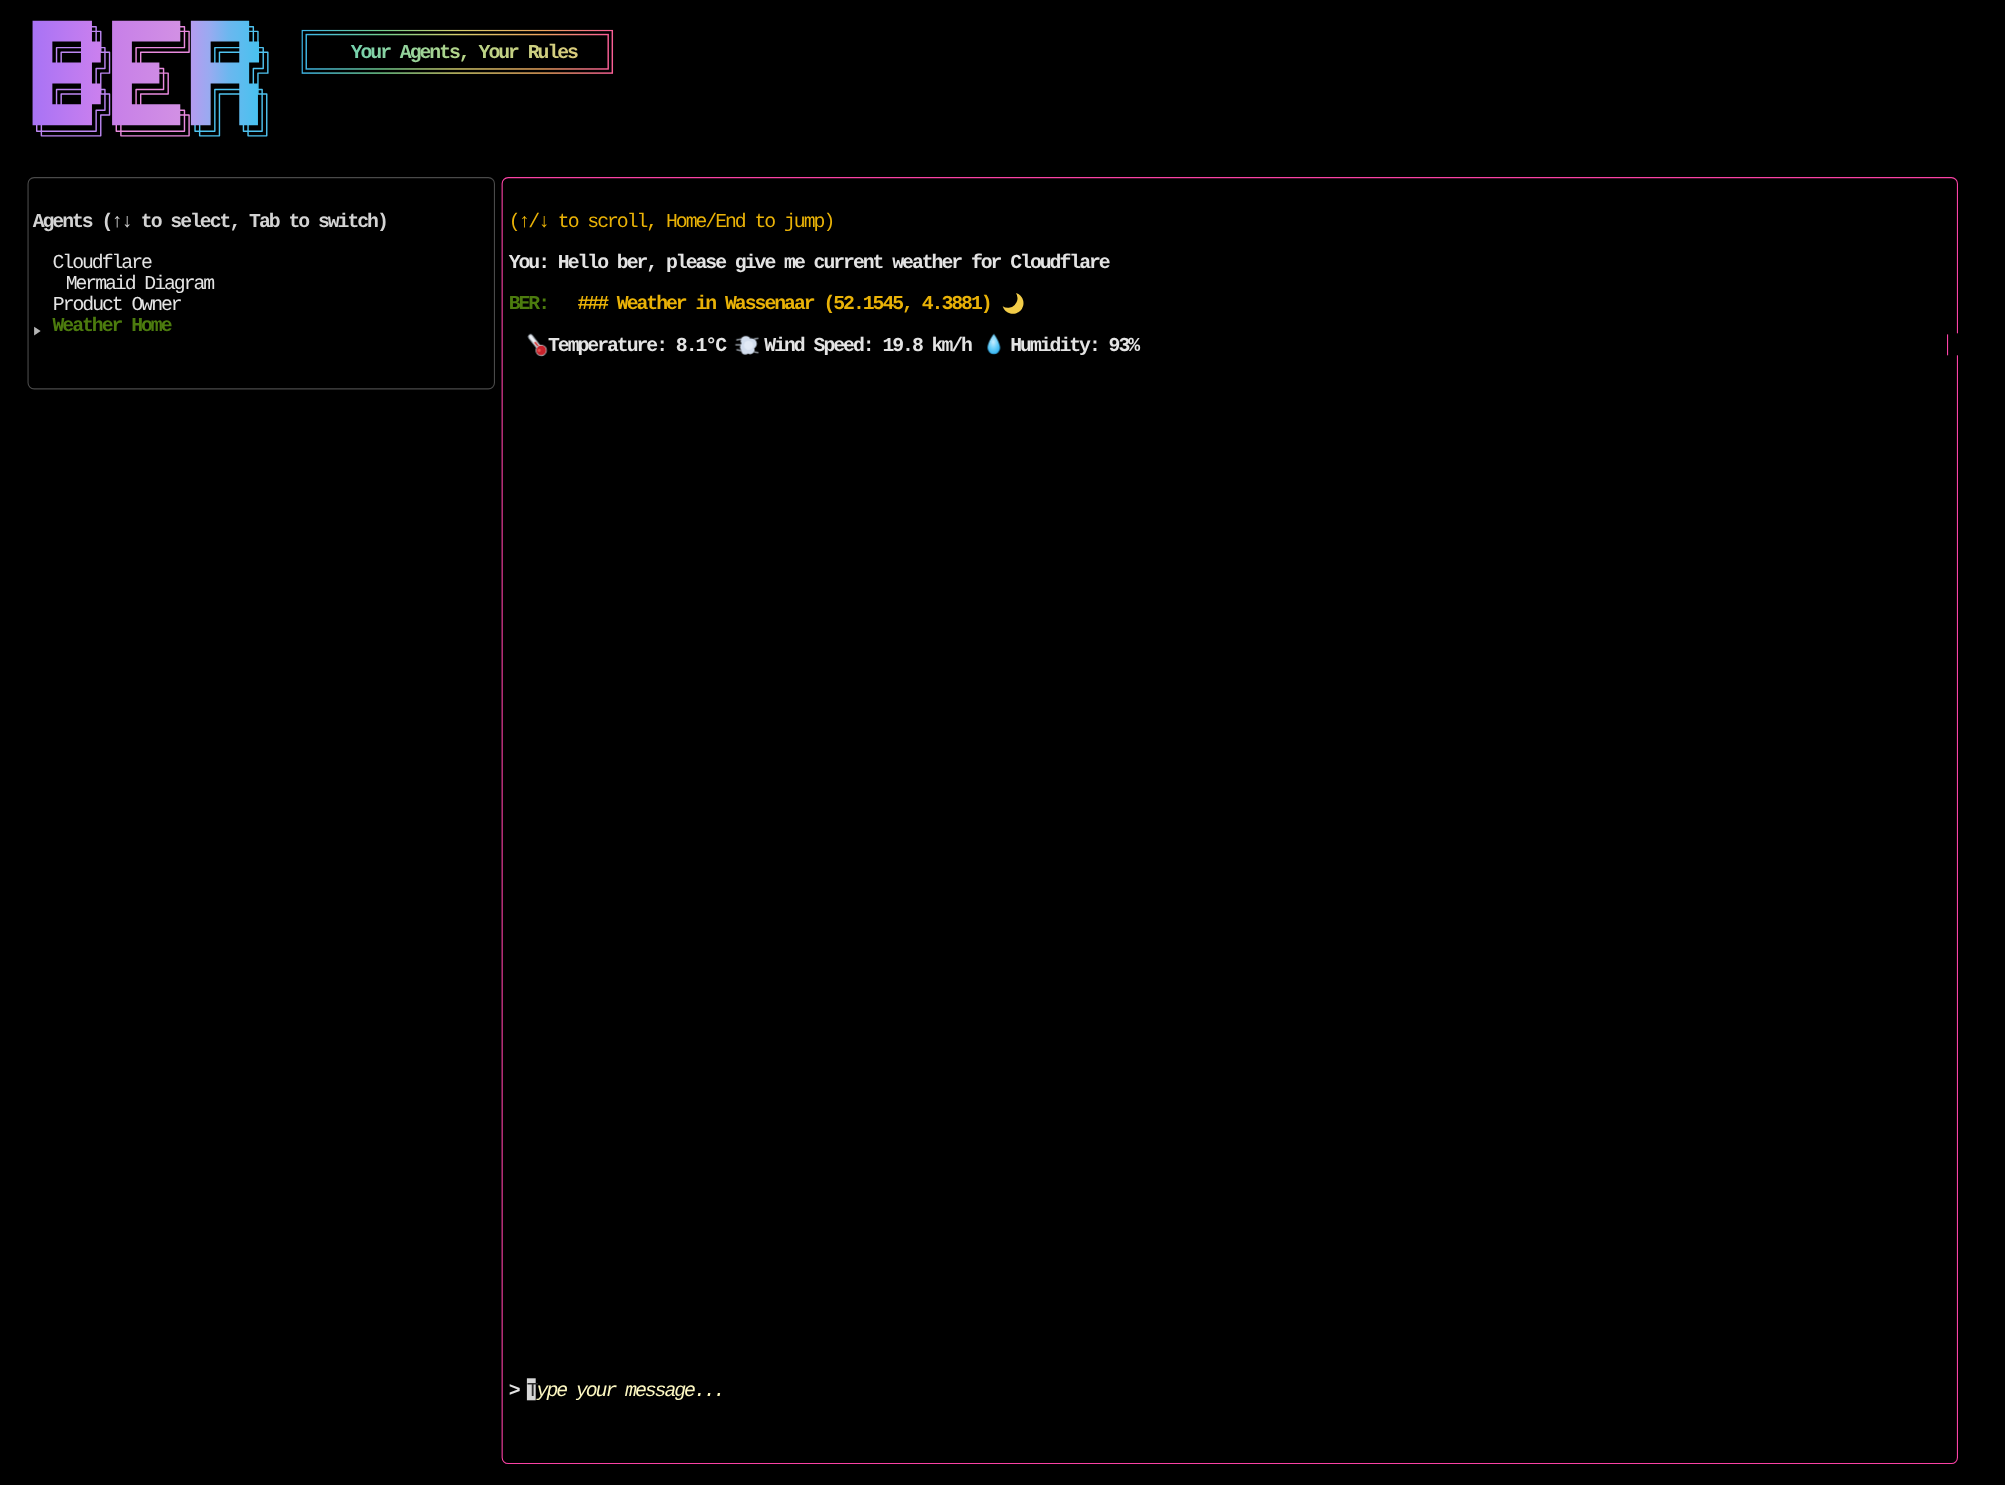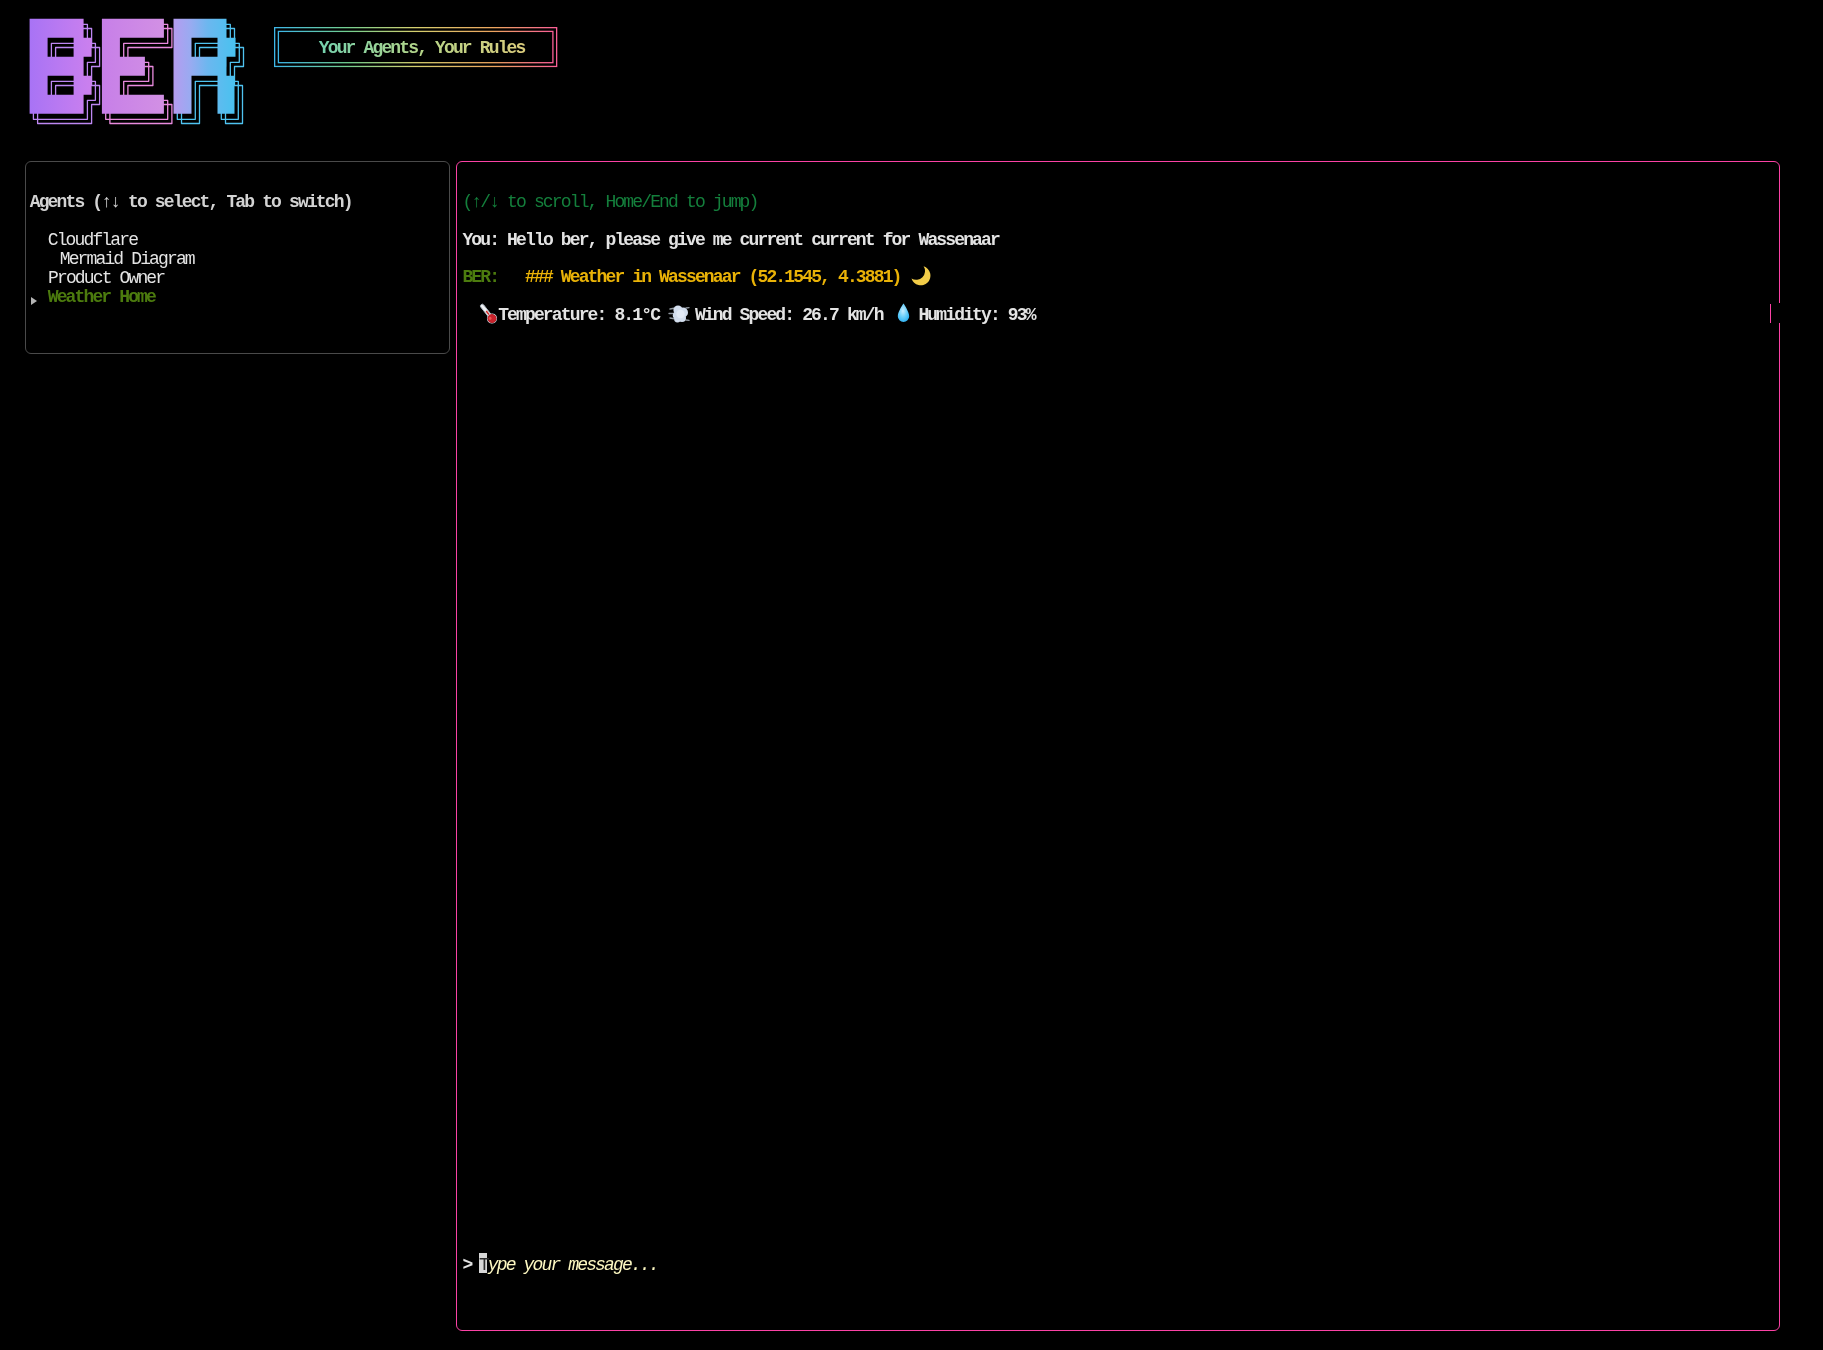--- a/index.html
+++ b/index.html
@@ -4,21 +4,21 @@
 <style>
   html,body{margin:0;padding:0;background:#000;}
   body{width:1823px;height:1350px;position:relative;overflow:hidden;transform:translateZ(0);
        font-family:"Liberation Mono",monospace;font-size:18px;letter-spacing:-1.86px;}
   .abs{position:absolute;white-space:pre;line-height:19px;height:19px;transform:translateZ(0);opacity:0.999;}
   .b{font-weight:bold;}
   .blue{color:#e5e5e5;}
   .pink{color:#4d7c0f;}
   .cyan{color:#eab308;}
   .white{color:#e4e4e4;}
-  .gray{color:#15803d;}
+  .gray{color:#eab308;}
 </style>
 </head>
 <body>
 
 <svg width="260" height="135" style="position:absolute;left:28px;top:17px" viewBox="0 0 260 135">
   <defs>
     <linearGradient id="gB" x1="0" y1="0" x2="1" y2="0">
       <stop offset="0" stop-color="#a873f5"></stop>
         <stop offset="1" stop-color="#cb80ee"></stop>
     </linearGradient>
@@ -80,28 +80,28 @@
 <div style="position:absolute;left:30.5px;top:297.2px;width:0;height:0;border-top:4.6px solid transparent;border-bottom:4.6px solid transparent;border-left:6.8px solid #b5b5b5;"></div>
 <div class="abs b pink" style="left:47.7px;top:288.4px;">Weather Home</div>
 
 <div style="position:absolute;left:456.2px;top:161px;width:1322px;height:1168px;border:1.3px solid #fb42a5;border-radius:6px;"></div>
 
 <div style="position:absolute;left:1775px;top:303px;width:6px;height:20px;background:#000;"></div>
 <div style="position:absolute;left:1769.8px;top:304.2px;width:1.6px;height:18.4px;background:#fb42a5;"></div>
 
 <div class="abs gray" style="left:462.4px;top:192.8px;">(↑/↓ to scroll, Home/End to jump)</div>
 
-<div class="abs" style="left:462.4px;top:230.8px;"><span class="blue b">You:</span><span class="white b"> Hello ber, please give me current current for Wassenaar</span></div>
+<div class="abs" style="left:462.4px;top:230.8px;"><span class="blue b">You:</span><span class="white b"> Hello ber, please give me current weather for Cloudflare</span></div>
 
 <div class="abs" style="left:462.4px;top:267.7px;"><span class="pink b">BER:</span><span class="cyan b">   ### Weather in Wassenaar (52.1545, 4.3881)</span></div>
 <svg style="position:absolute;left:910.7px;top:265.5px;" width="20" height="20" viewBox="0 0 20 20">
     <path d="M12.6,0.3 A9.7,9.7 0 1 1 0.5,12.5 A8.8,8.8 0 0 0 12.6,0.3 Z" fill="#f2cc48"></path>
   </svg>
 
-<div class="abs white b" style="left:462.4px;top:306.3px;">    Temperature: 8.1°C    Wind Speed: 26.7 km/h    Humidity: 93%</div>
+<div class="abs white b" style="left:462.4px;top:306.3px;">    Temperature: 8.1°C    Wind Speed: 19.8 km/h    Humidity: 93%</div>
 <svg style="position:absolute;left:475.2px;top:298.2px;" width="23" height="27" viewBox="0 0 23 27">
     <g transform="rotate(-38 17 20.5)">
       <rect x="15.2" y="2.9" width="3.6" height="16.5" rx="1.8" fill="#eef0f4" stroke="#aeb8c2" stroke-width="0.9"></rect>
       <rect x="16.3" y="11" width="1.5" height="9" fill="#d42a28"></rect>
       <circle cx="17" cy="20.5" r="4.6" fill="none" stroke="#c9d2d8" stroke-width="1"></circle>
       <circle cx="17" cy="20.5" r="4.4" fill="#c9222b"></circle>
       <circle cx="15.6" cy="19.3" r="1.5" fill="#e85450"></circle>
     </g>
   </svg>
 <svg style="position:absolute;left:667.5px;top:303.5px;" width="22" height="20" viewBox="0 0 22 20">

